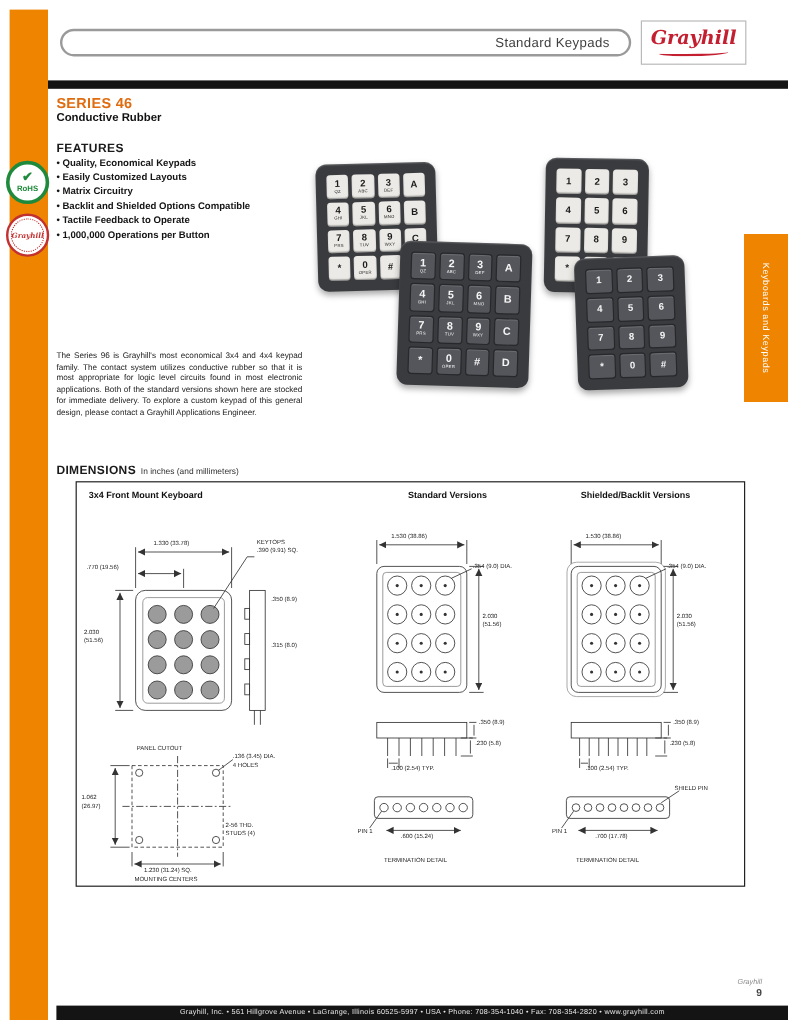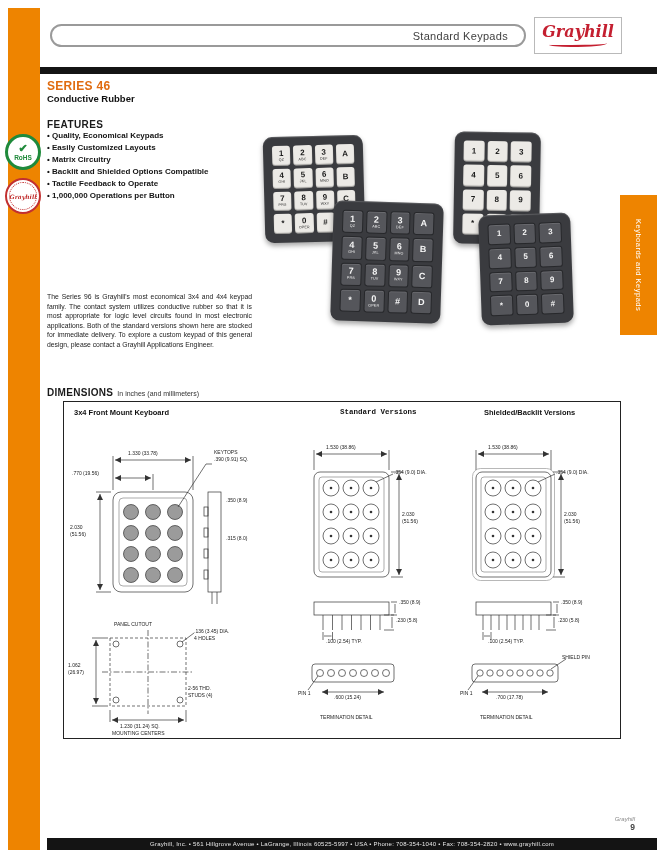--- a/index.html
+++ b/index.html
@@ -309,21 +309,21 @@
       </div>
     </div>
 </div>
 
 <div class="dims-h">
   <span>DIMENSIONS</span><span class="sub">In inches (and millimeters)</span>
 </div>
 
 <div class="dims-box">
   <span class="dim-title" style="left:10px;top:6px;">3x4 Front Mount Keyboard</span>
-  <span class="dim-title" style="left:276px;top:6px;font-family:Liberation Mono, monospace;">Standard Versions</span>
+  <span class="dim-title" style="left:276px;top:6px;">Standard Versions</span>
   <span class="dim-title" style="left:420px;top:6px;">Shielded/Backlit Versions</span>
 
   <div class="draw" style="left:4px;top:22px;width:226px;height:312px;">
     <svg width="226" height="312" viewBox="0 0 226 312">
       <defs>
         <marker id="ah" markerWidth="7" markerHeight="7" refX="6" refY="3" orient="auto-start-reverse" markerUnits="userSpaceOnUse">
           <path d="M0 0L6 3L0 6Z" fill="#333"></path>
         </marker>
       </defs>
       <g stroke="#333" stroke-width="0.7" fill="none">

